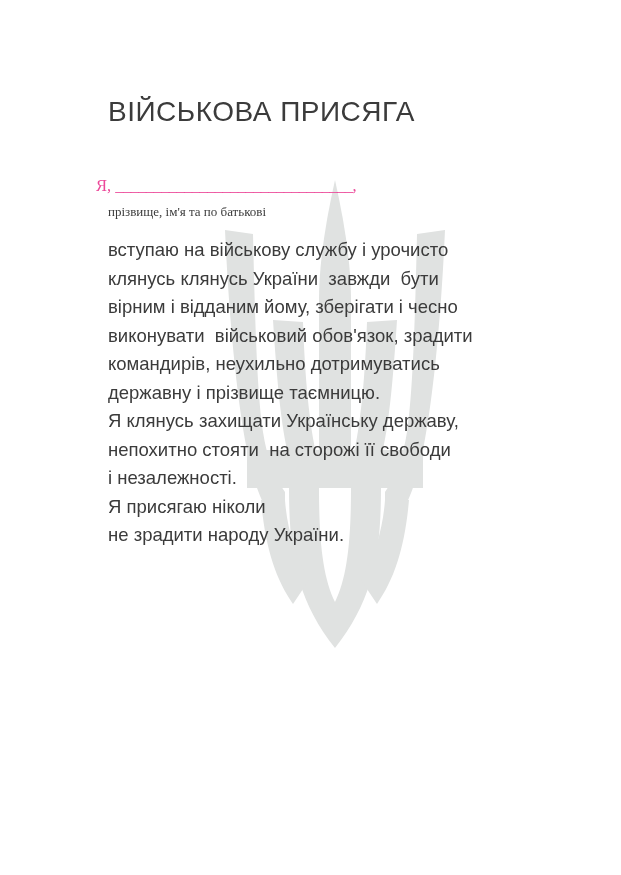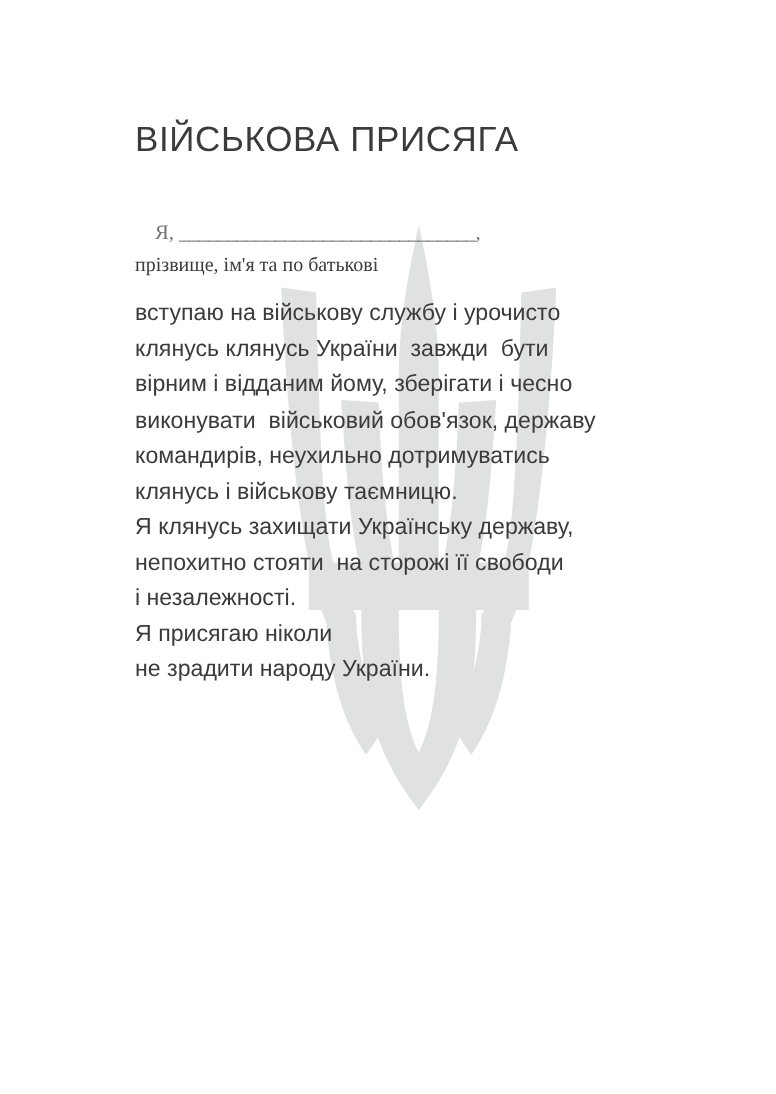--- a/index.html
+++ b/index.html
@@ -48,38 +48,38 @@
     font-family: "Liberation Sans", sans-serif;
     font-size: 28px;
     font-weight: 400;
     letter-spacing: 0.5px;
     color: #3b3b3b;
     white-space: nowrap;
   }
 
   .name-line {
     position: absolute;
-    left: 100px;
+    left: 72px;
     top: 176px;
     font-family: "Liberation Serif", serif;
     font-size: 16.5px;
-    color: #737373;
+    color: #ec4899;
     white-space: nowrap;
     letter-spacing: 0px;
   }
   .name-line .blank {
     letter-spacing: -0.6px;
   }
 
   .name-caption {
     position: absolute;
     left: 84px;
     top: 204px;
     font-family: "Liberation Serif", serif;
-    font-size: 16px;
+    font-size: 13px;
     color: #3b3b3b;
     white-space: nowrap;
   }
 
   .oath-body {
     position: absolute;
     left: 84px;
     top: 236px;
     width: 470px;
     font-family: Liberation Sans, sans-serif;
@@ -127,23 +127,23 @@
       <span>Я,</span>
       <span class="blank">_______________________________</span><span>,</span>
     </div>
 
     <div class="name-caption">прізвище, ім'я та по батькові</div>
 
     <div class="oath-body">
       <span class="ln">вступаю на військову службу і урочисто</span>
       <span class="ln">клянусь клянусь України  завжди  бути</span>
       <span class="ln">вірним і відданим йому, зберігати і чесно</span>
-      <span class="ln">виконувати  військовий обов'язок, державу</span>
+      <span class="ln">виконувати  військовий обов'язок, зрадити</span>
       <span class="ln">командирів, неухильно дотримуватись</span>
-      <span class="ln">клянусь і військову таємницю.</span>
+      <span class="ln">державну і прізвище таємницю.</span>
       <span class="ln">Я клянусь захищати Українську державу,</span>
       <span class="ln">непохитно стояти  на сторожі її свободи</span>
       <span class="ln">і незалежності.</span>
       <span class="ln">Я присягаю ніколи</span>
       <span class="ln">не зрадити народу України.</span>
     </div>
 
   </div>
 </div>
 

